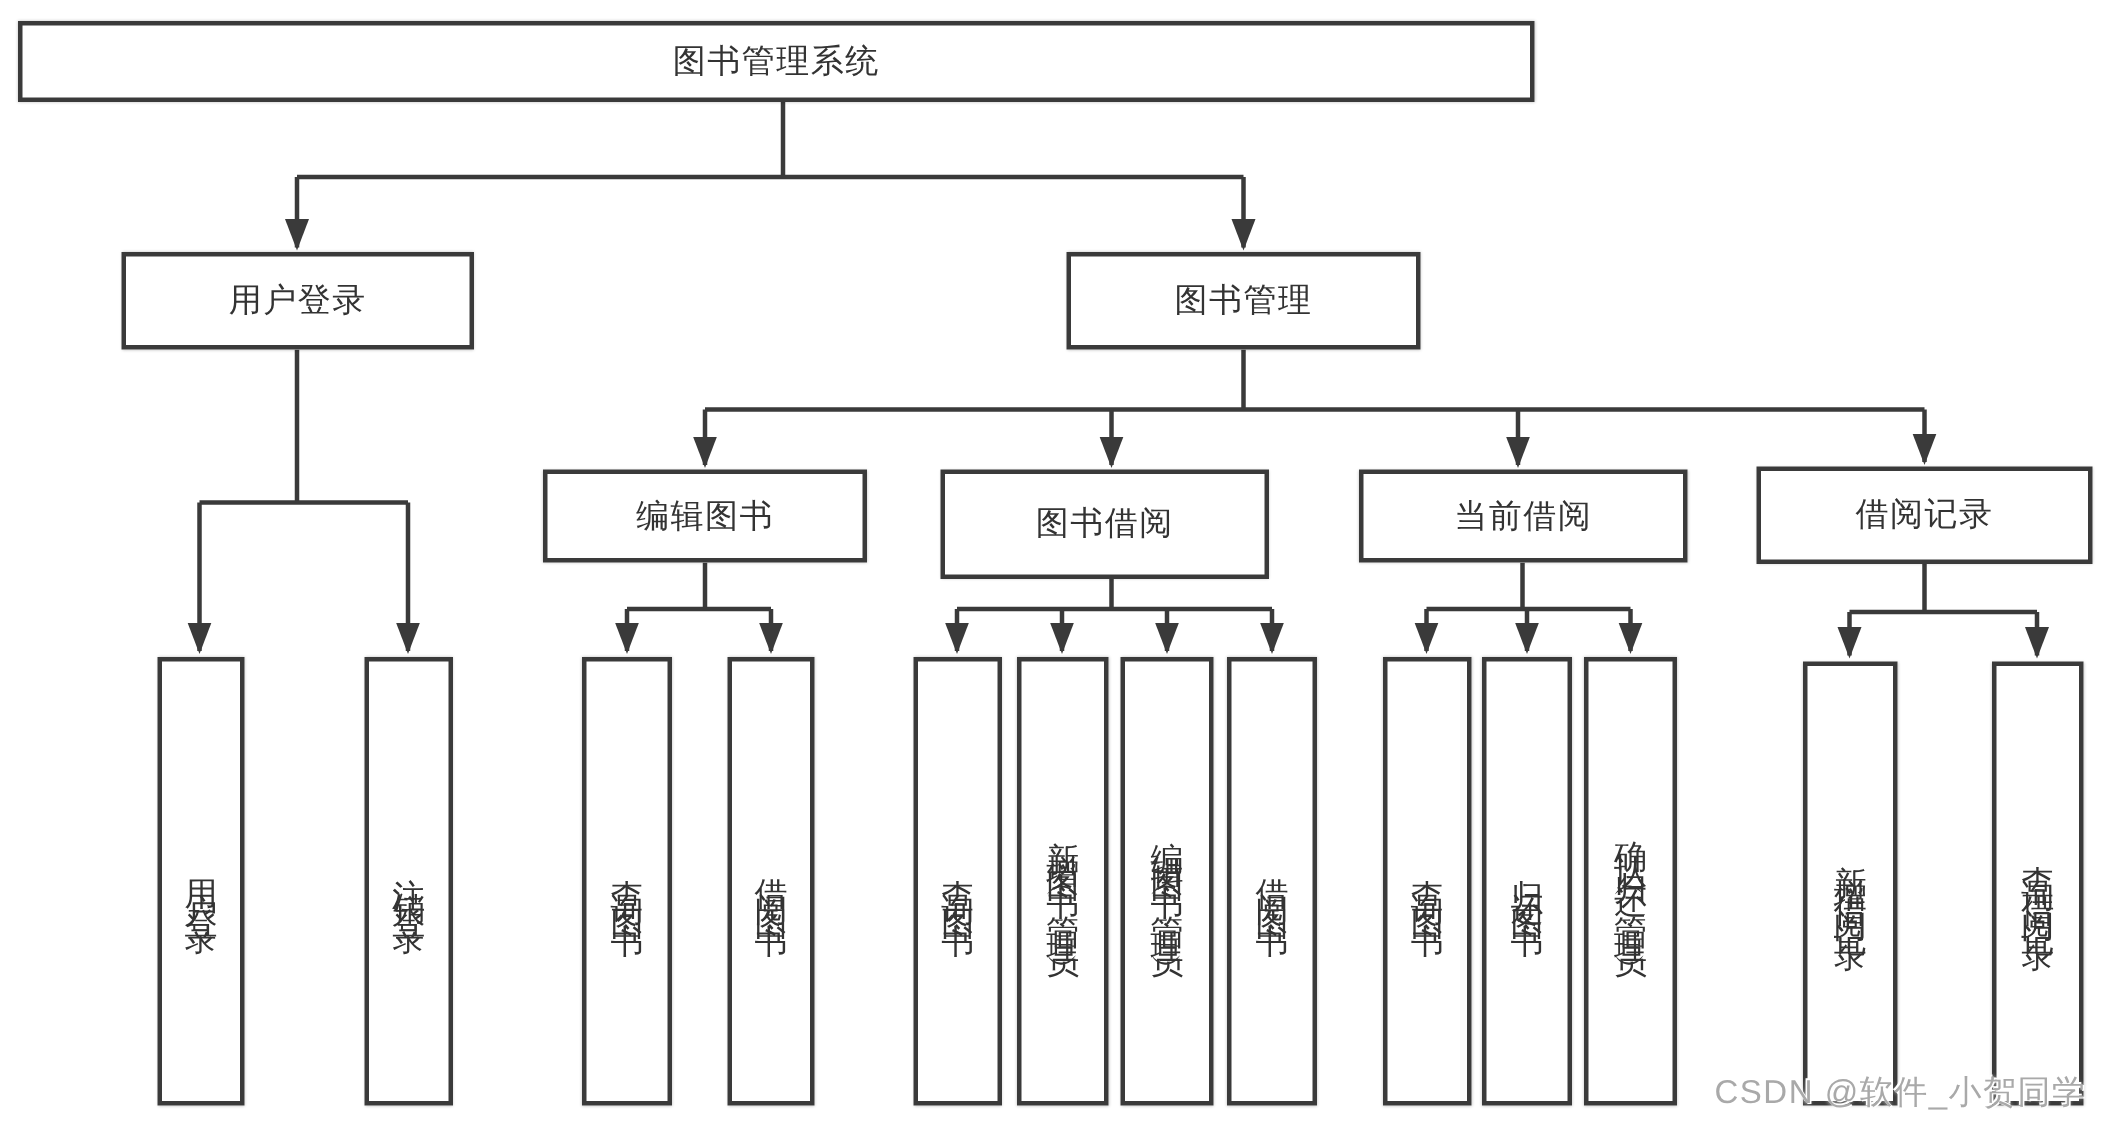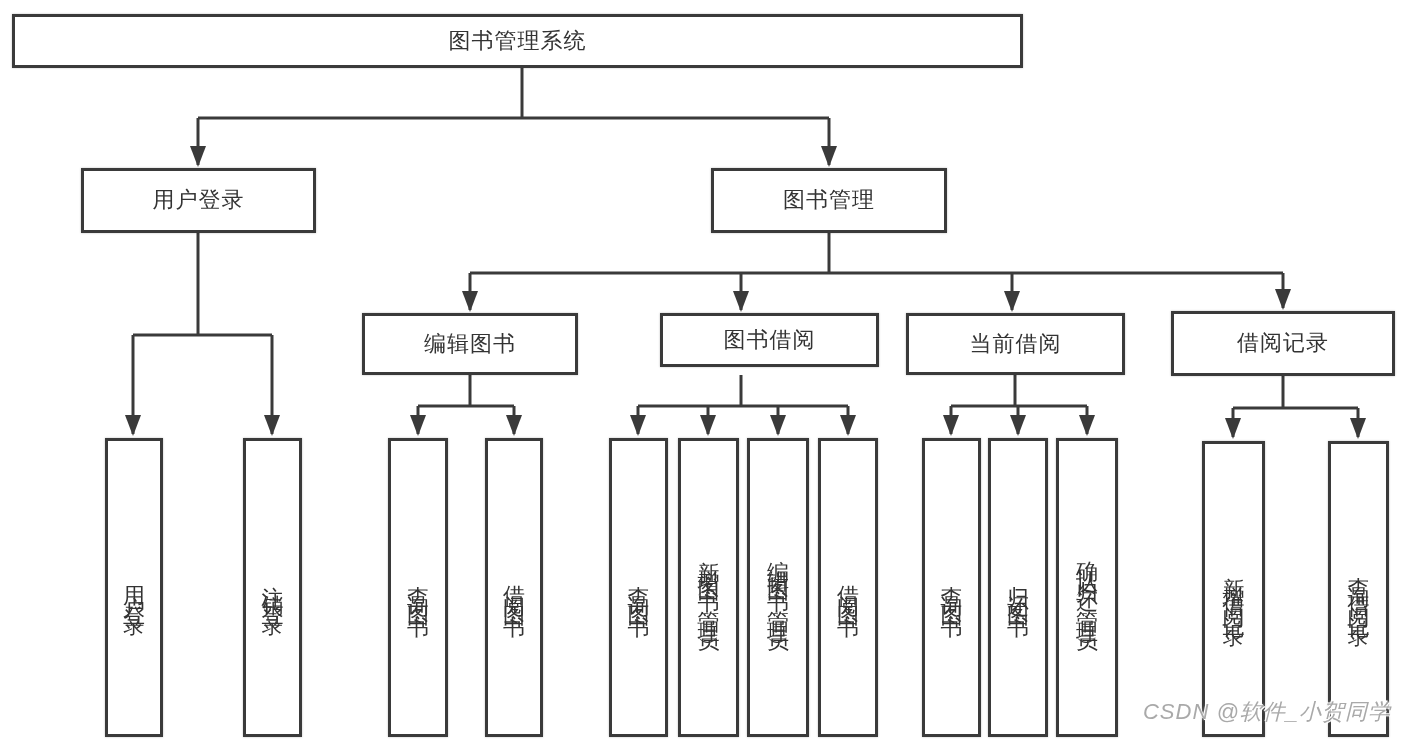--- a/index.html
+++ b/index.html
@@ -17,24 +17,23 @@
   .hlabel{
     color:#333333;font-size:22px;line-height:1.2;white-space:nowrap;
     letter-spacing:1px;
   }
   .vtext{
     writing-mode:vertical-rl;text-orientation:mixed;
     color:#333333;font-size:22px;line-height:1;letter-spacing:10px;
     white-space:nowrap;
   }
   #watermark{
-    position:absolute;right:14px;bottom:20px;z-index:3;
+    position:absolute;right:14px;bottom:4px;z-index:3;
     font-size:22px;color:#a9a9a9;letter-spacing:1px;white-space:nowrap;
     text-shadow:1px 1px 0 #ffffff,-1px -1px 0 #ffffff,0 0 3px #ffffff;
-    font-style:italic;
   }
 </style>
 </head>
 <body>
 
 <div id="canvas">
 
   <svg id="wires" width="1405" height="747" viewBox="0 0 1405 747">
     <defs>
       <marker id="arrow" markerUnits="userSpaceOnUse" markerWidth="24" markerHeight="18" refX="19" refY="8" orient="auto">
@@ -92,21 +91,21 @@
   <div class="node" style="left:81px;top:168px;width:235px;height:65px">
     <span class="hlabel">用户登录</span>
   </div>
   <div class="node" style="left:711px;top:168px;width:236px;height:65px">
     <span class="hlabel">图书管理</span>
   </div>
 
   <div class="node" style="left:362px;top:313px;width:216px;height:62px">
     <span class="hlabel">编辑图书</span>
   </div>
-  <div class="node" style="left:660px;top:313px;width:219px;height:54px">
+  <div class="node" style="left:627px;top:313px;width:219px;height:73px">
     <span class="hlabel">图书借阅</span>
   </div>
   <div class="node" style="left:1171px;top:311px;width:224px;height:65px">
     <span class="hlabel">借阅记录</span>
   </div>
   <div class="node" style="left:906px;top:313px;width:219px;height:62px">
     <span class="hlabel">当前借阅</span>
   </div>
 
   <div class="node" style="left:105px;top:438px;width:58px;height:299px">

